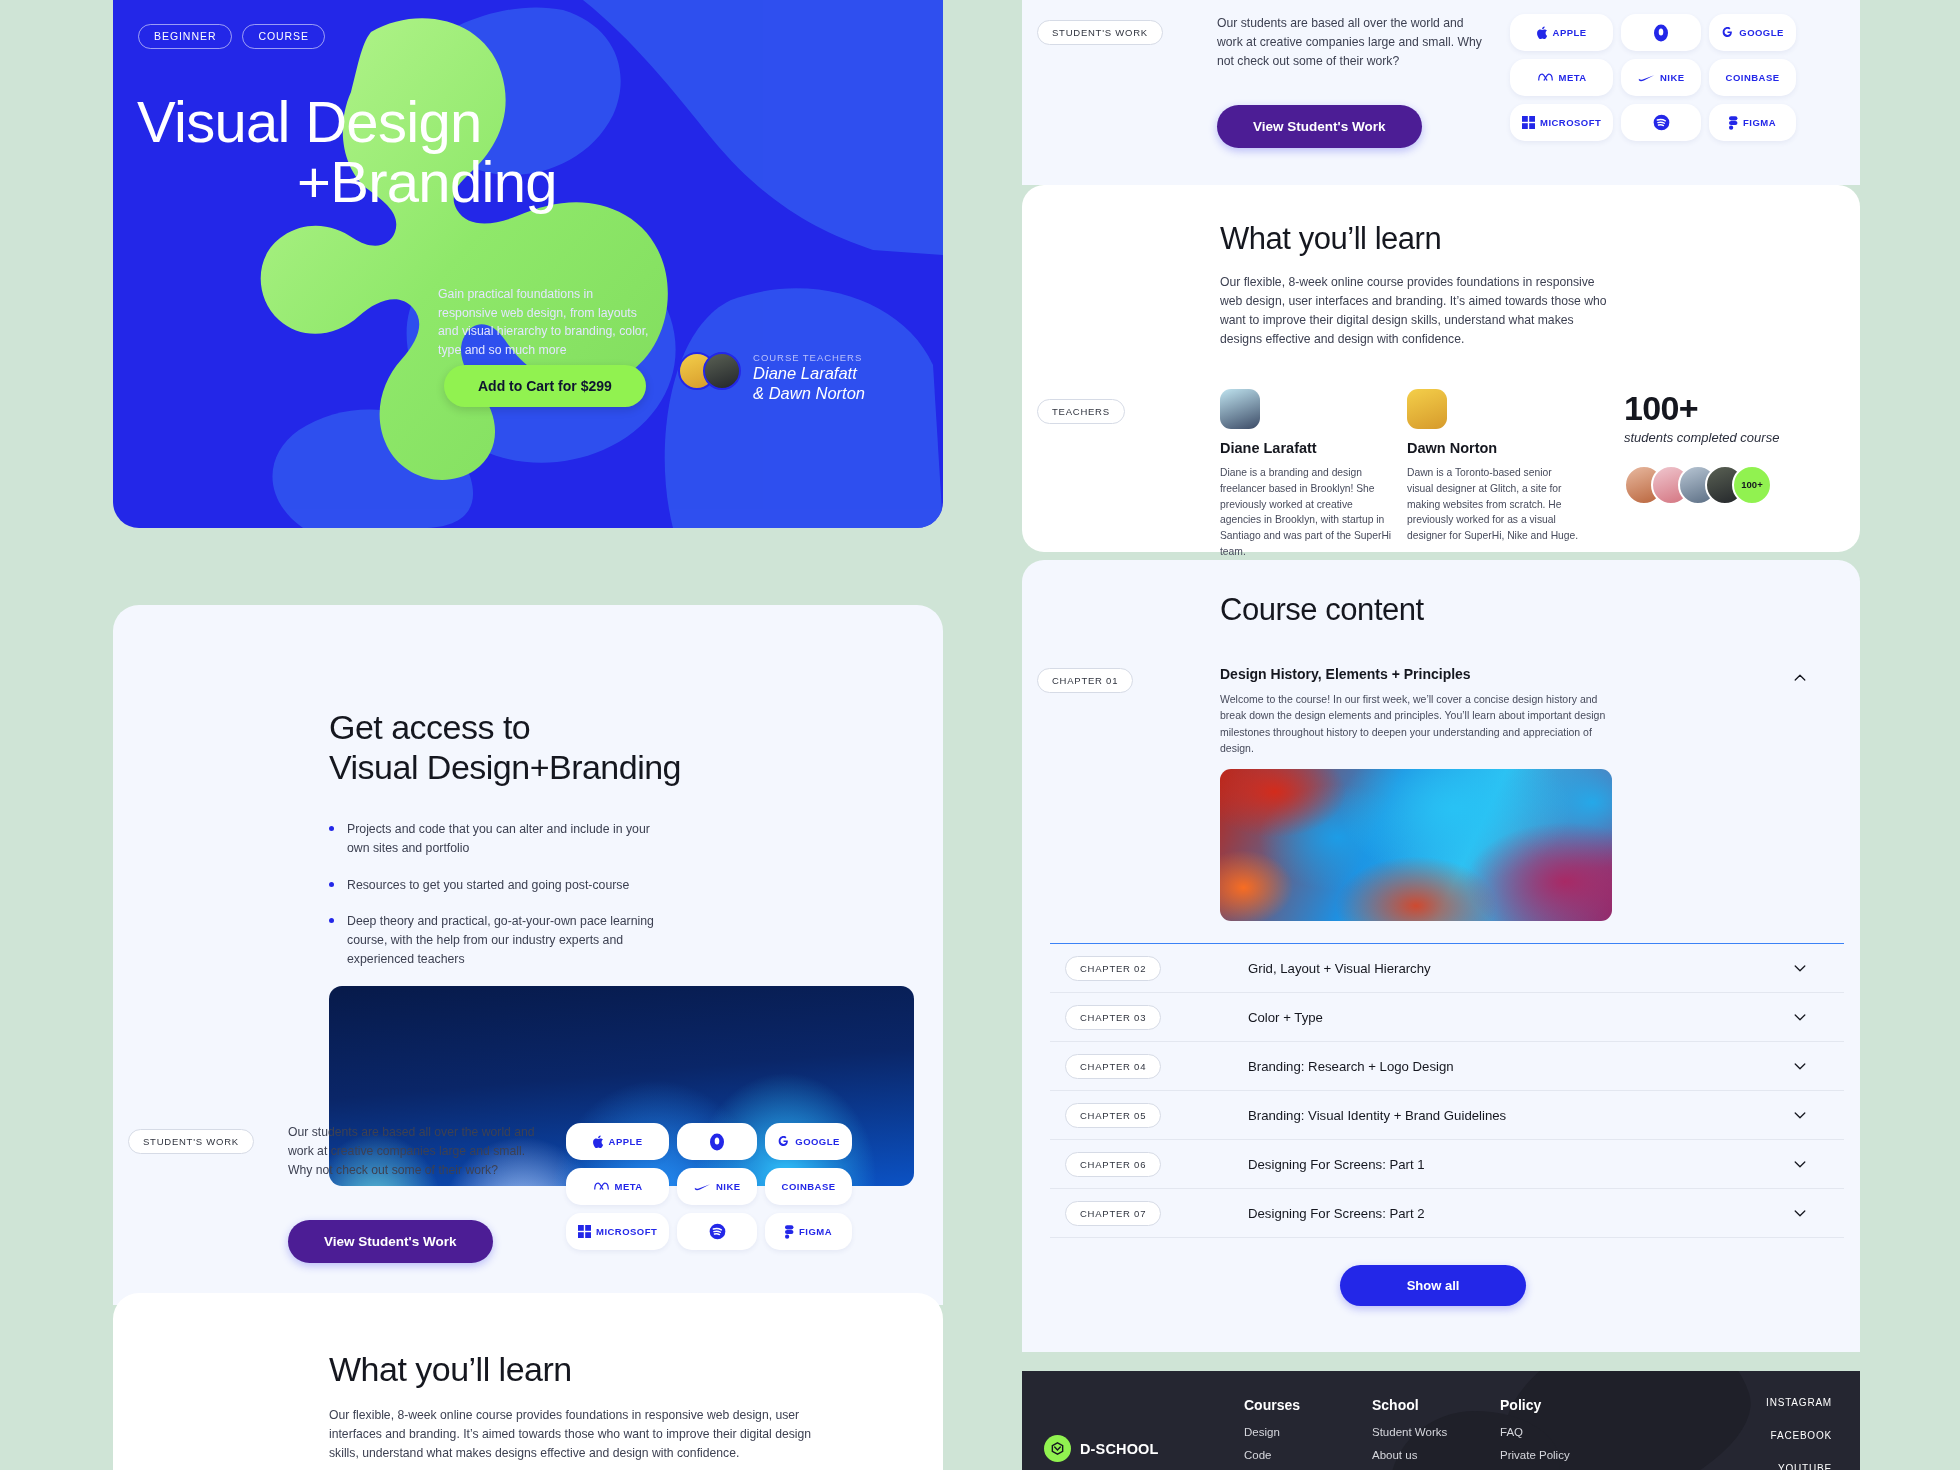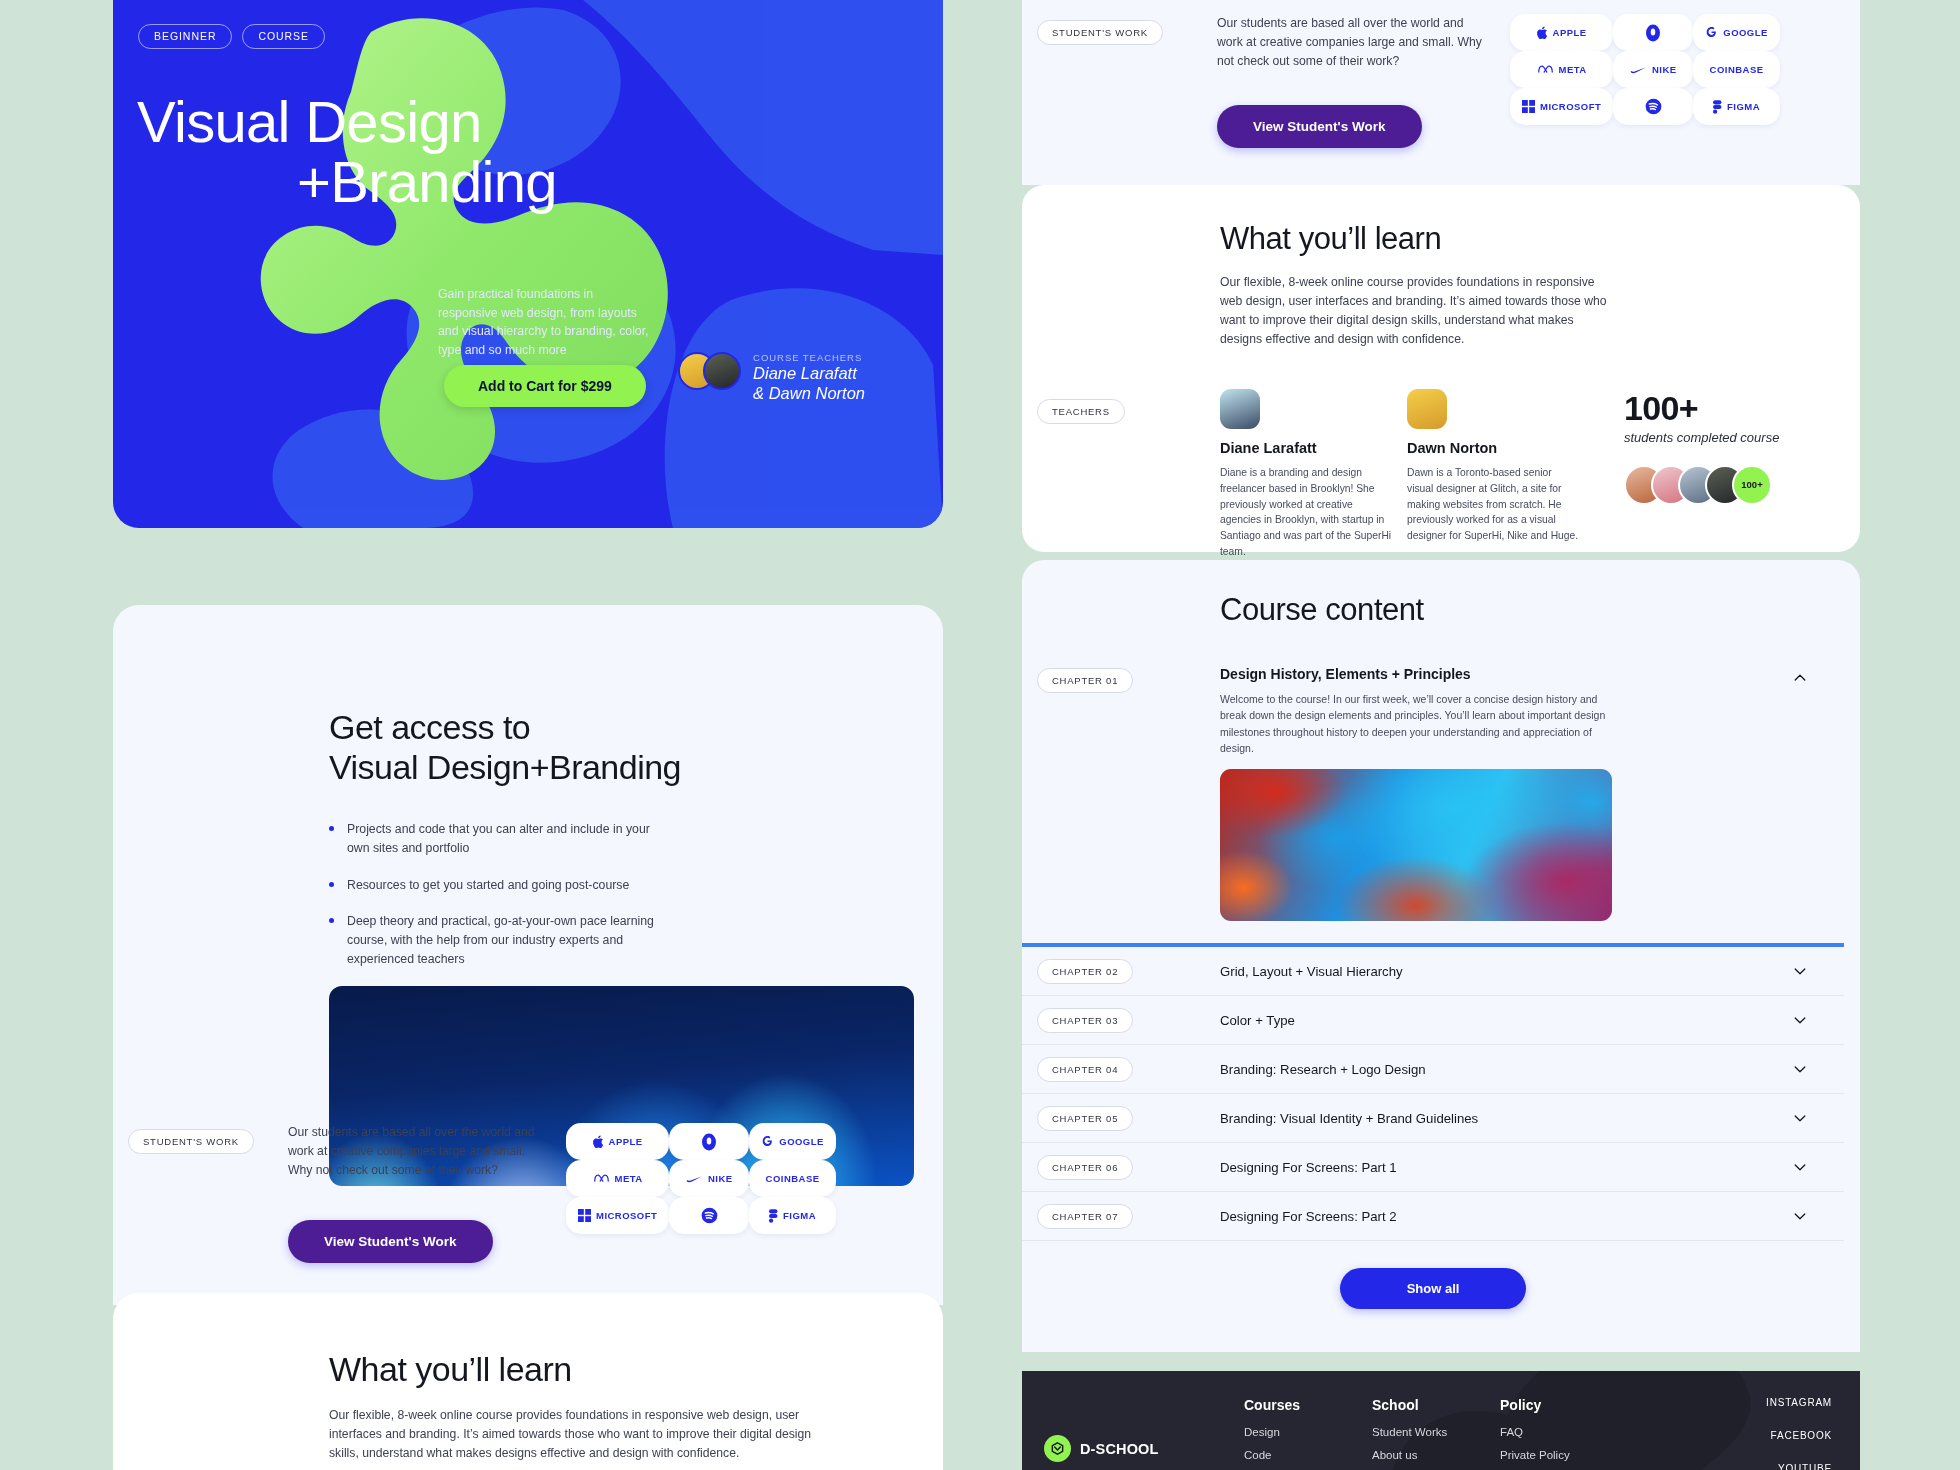--- a/index.html
+++ b/index.html
@@ -85,21 +85,21 @@
   .sw-row { display: flex; }
   .sw-col-badge { width: 175px; padding-left: 15px; padding-top: 6px; }
   .sw-col-text { width: 260px; }
   .sw-col-logos { margin-left: 18px; }
   .sw-text { font-size: 12.2px; line-height: 1.55; color: #3d4152; }
   .cta-blue {
     margin-top: 40px; background: #4c1d95; color: #fff; border: none;
     border-radius: 40px; padding: 14px 36px; font-size: 13.5px; font-weight: 600;
     font-family: inherit; cursor: pointer; box-shadow: 0 3px 9px rgba(35,39,232,.28);
   }
-  .logo-grid { display: grid; grid-template-columns: repeat(3, auto); }
+  .logo-grid { display: grid; grid-template-columns: repeat(3, auto); gap: 8px; }
   .logo-chip {
     background: #fff; border-radius: 15px; height: 37px; min-width: 80px;
     display: flex; align-items: center; justify-content: center; gap: 5px;
     font-size: 9.5px; font-weight: 700; letter-spacing: .05em; color: #2327e8;
     box-shadow: 0 2px 5px rgba(40,60,130,.07); padding: 0 12px;
   }
   .logo-chip.sq { min-width: 52px; }
   .logo-chip svg { display: block; }
 
   
@@ -171,21 +171,21 @@
       radial-gradient(ellipse 130px 80px at 50% 90%, rgba(235,55,15,.85), transparent 62%),
       radial-gradient(ellipse 150px 90px at 88% 74%, rgba(175,35,95,.9), transparent 66%),
       radial-gradient(ellipse 170px 110px at 60% 26%, rgba(40,195,245,.95), transparent 68%),
       radial-gradient(ellipse 140px 100px at 95% 22%, rgba(30,175,240,.9), transparent 66%),
       radial-gradient(ellipse 120px 80px at 30% 45%, rgba(25,160,235,.9), transparent 66%),
       linear-gradient(115deg, #b8261b 0%, #1f8fe0 40%, #2ec1f2 62%, #8d2b6e 100%);
   }
   .chap-chev { margin-left: auto; padding-right: 36px; padding-top: 4px; }
   .chev { width: 16px; height: 16px; display: block; }
 
-  .chap-rows { border-top: 4px solid #3b82f6; }
+  .chap-rows { border-top: 1px solid #3b82f6; margin-left: 28px; }
   .chap-row {
     display: flex; align-items: center; height: 49px;
     border-bottom: 1px solid #e3e7f0;
   }
   .chap-row .cb { width: 198px; padding-left: 15px; }
   .chap-row .ct { font-size: 13.2px; color: #15171f; font-weight: 500; }
   .chap-row .cc { margin-left: auto; padding-right: 36px; }
   .showall-wrap { text-align: center; padding-top: 27px; }
   .cta-showall {
     background: #2327e8; color: #fff; border: none; border-radius: 40px;

